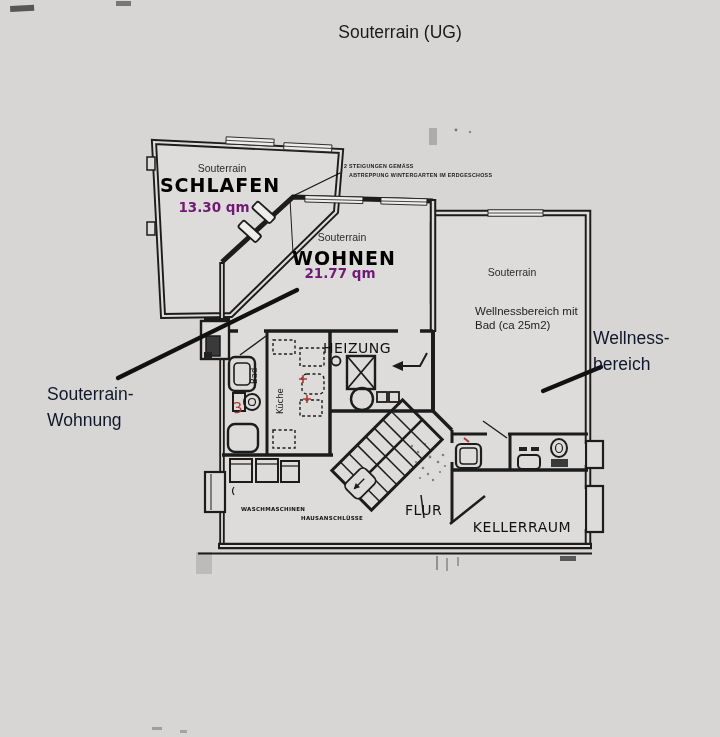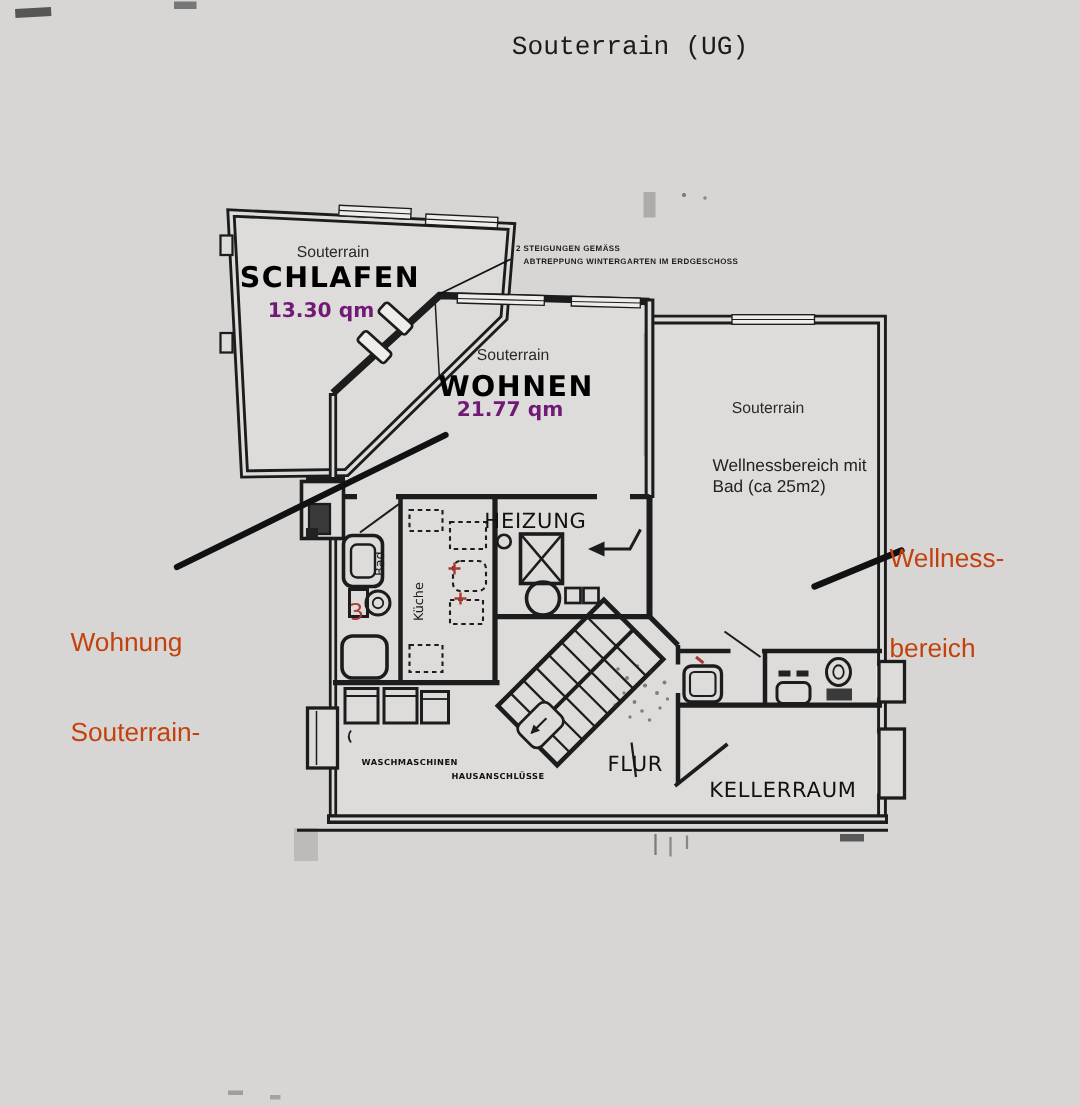--- a/index.html
+++ b/index.html
@@ -5,21 +5,21 @@
   html,body{margin:0;padding:0;}
   body{width:720px;height:737px;background:#d7d6d4;position:relative;overflow:hidden;
        font-family:"Liberation Sans",sans-serif;}
   #stage{position:absolute;left:0;top:0;width:720px;height:737px;}
   svg{position:absolute;left:0;top:0;}
   .lbl{position:absolute;color:#1a1a1a;white-space:nowrap;line-height:1.15;}
   .digital{font-family:"Liberation Sans",sans-serif;}
   .plan{font-family:"DejaVu Sans",sans-serif;}
   .ctr{transform:translateX(-50%);}
   .title{font-size:17.5px;color:#1b1b1b;}
-  .callout{font-size:17.5px;line-height:26px;color:#c2410c;margin-top:34px;}
+  .callout{font-size:17.5px;line-height:26px;color:#0f172a;}
   .sub{font-size:10.5px;color:#2a2a2a;}
   .roomname{font-size:19px;font-weight:700;letter-spacing:1px;color:#000000;}
   .area{font-size:13.5px;font-weight:600;color:#701a75;}
   .desc{font-size:11.5px;color:#222;}
   .small-bold{font-size:14px;font-weight:400;letter-spacing:.5px;color:#111;}
   .tiny-bold{font-size:5.5px;font-weight:700;letter-spacing:.3px;color:#111;}
   .note{font-size:5.3px;font-weight:700;letter-spacing:.3px;color:#1b1b1b;filter:blur(.4px);}
   .vert{transform:rotate(-90deg);transform-origin:left top;font-size:8.5px;color:#1a1a1a;}
   .red{color:#a93a31;font-size:15px;font-family:"DejaVu Sans",sans-serif;transform:rotate(-6deg);}
 </style>
@@ -233,21 +233,21 @@
     <path d="M234,487 q-3,4 0,8" stroke-width="1.2"></path>
   </g>
 
   <g stroke="#111" stroke-linecap="round">
     <line x1="293" y1="196" x2="340" y2="173" stroke-width="1.2"></line>
     <line x1="118" y1="378" x2="297" y2="290" stroke-width="4.2"></line>
     <line x1="543" y1="391" x2="601" y2="367" stroke-width="4.2"></line>
   </g>
 </svg>
 
-<div class="lbl title digital ctr" style="left:420px;top:22px;font-family:Liberation Mono, monospace;">Souterrain (UG)</div>
+<div class="lbl title digital ctr" style="left:400px;top:22px;">Souterrain (UG)</div>
 
 <div class="lbl sub digital ctr" style="left:222px;top:162px;">Souterrain</div>
 <div class="lbl roomname plan ctr" style="left:220px;top:175px;">SCHLAFEN</div>
 <div class="lbl area plan ctr" style="left:214px;top:200px;">13.30 qm</div>
 
 <div class="lbl sub digital ctr" style="left:342px;top:231px;">Souterrain</div>
 <div class="lbl roomname plan ctr" style="left:344px;top:248px;">WOHNEN</div>
 <div class="lbl area plan ctr" style="left:340px;top:266px;">21.77 qm</div>
 
 <div class="lbl sub digital ctr" style="left:512px;top:266px;">Souterrain</div>
@@ -261,22 +261,22 @@
 <div class="lbl vert plan" style="left:250px;top:384px;">Bad</div>
 <div class="lbl vert plan" style="left:276px;top:414px;">Küche</div>
 <div class="lbl small-bold plan" style="left:405px;top:502px;">FLUR</div>
 <div class="lbl small-bold plan ctr" style="left:522px;top:503px;margin-top:16px;">KELLERRAUM</div>
 <div class="lbl tiny-bold plan" style="left:241px;top:506px;">WASCHMASCHINEN</div>
 <div class="lbl tiny-bold plan" style="left:301px;top:515px;">HAUSANSCHLÜSSE</div>
 
 <div class="lbl red" style="left:233px;top:400px;">3</div>
 
 <div style="position:absolute;left:47px;top:381px;">
+  <div class="lbl callout digital" style="position:static;">Souterrain-</div>
   <div class="lbl callout digital" style="position:static;">Wohnung</div>
-  <div class="lbl callout digital" style="position:static;">Souterrain-</div>
 </div>
 
 <div style="position:absolute;left:593px;top:325px;">
   <div class="lbl callout digital" style="position:static;">Wellness-</div>
   <div class="lbl callout digital" style="position:static;">bereich</div>
 </div>
 
 </div>
 
 </body></html>

